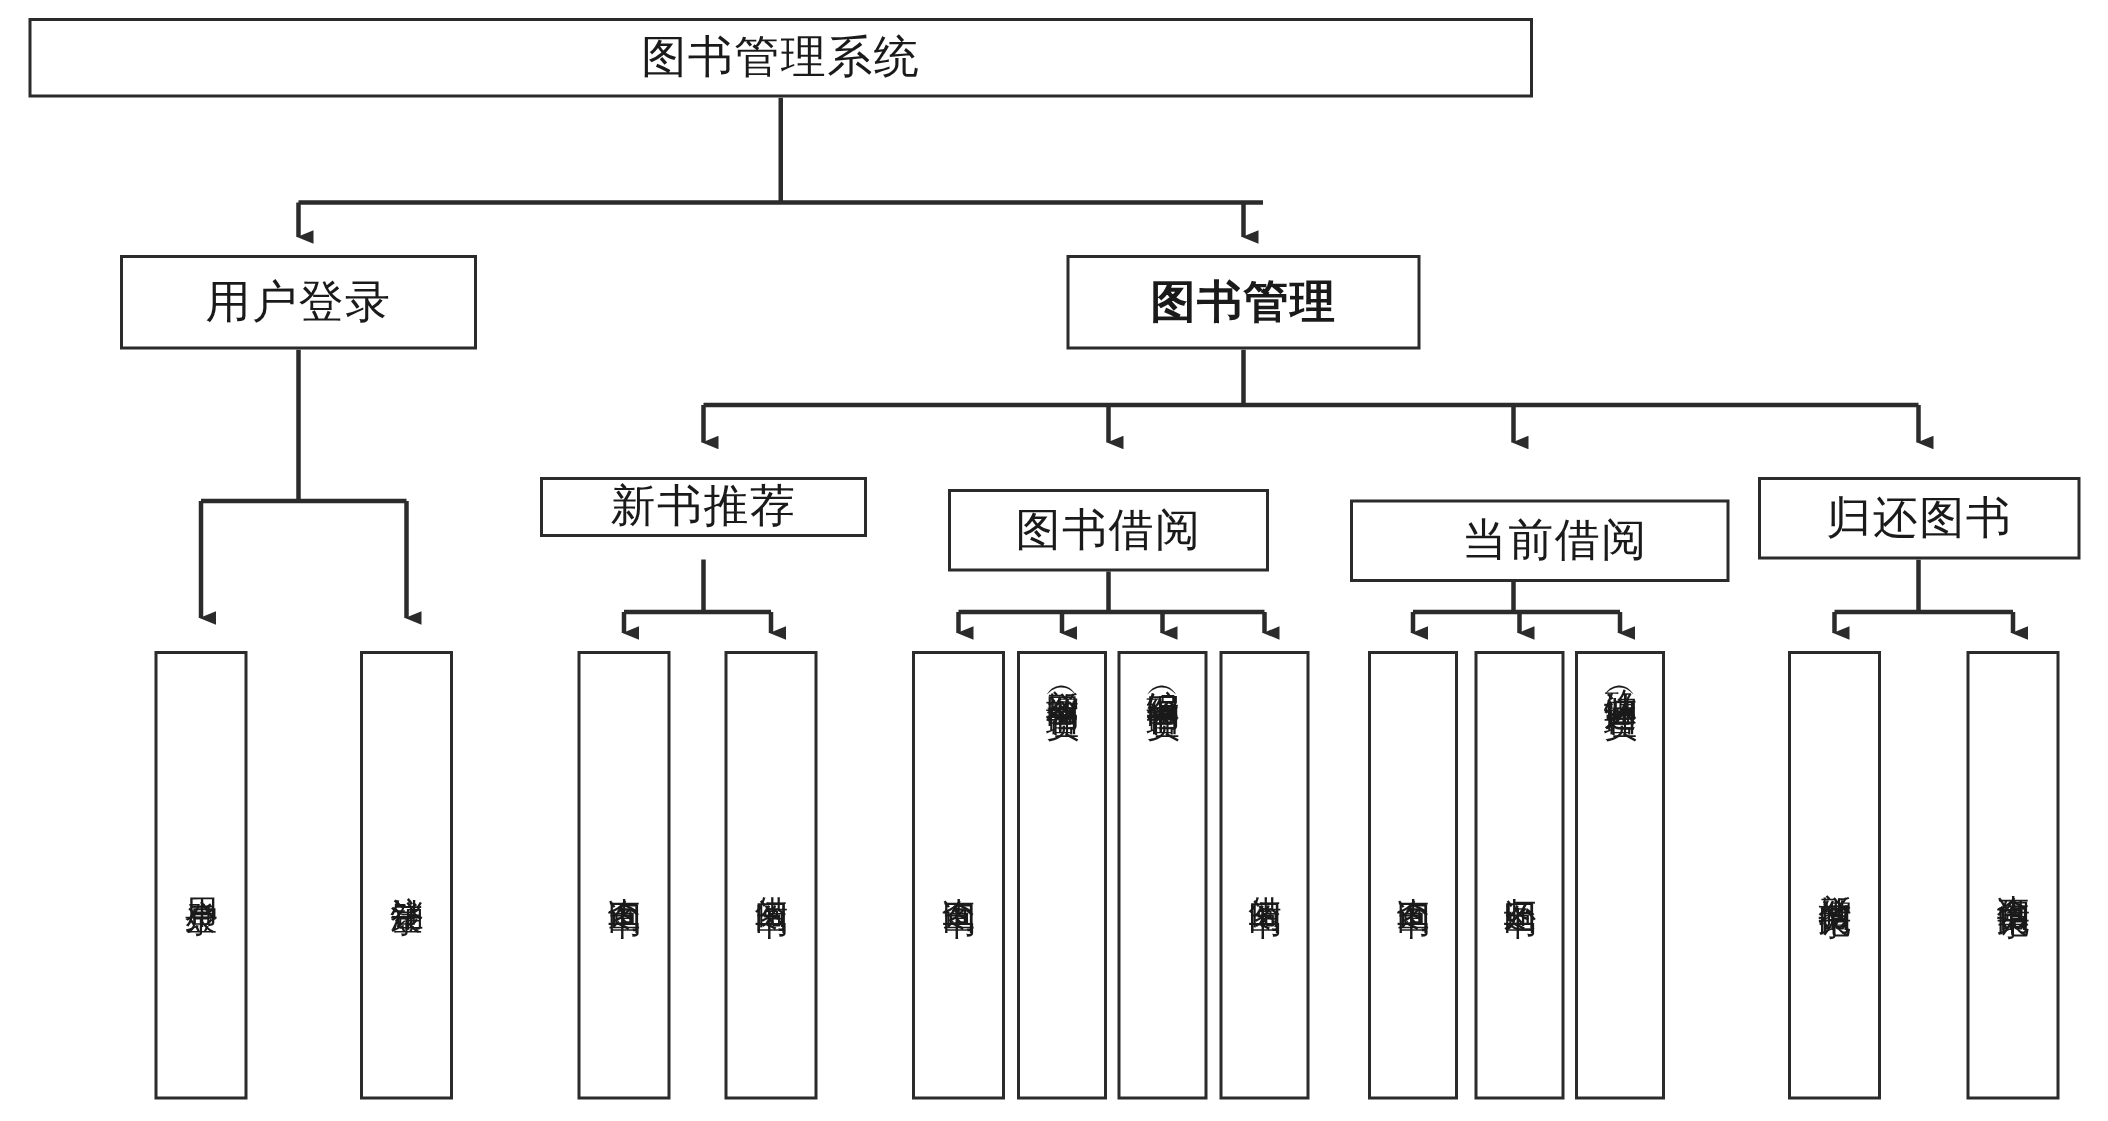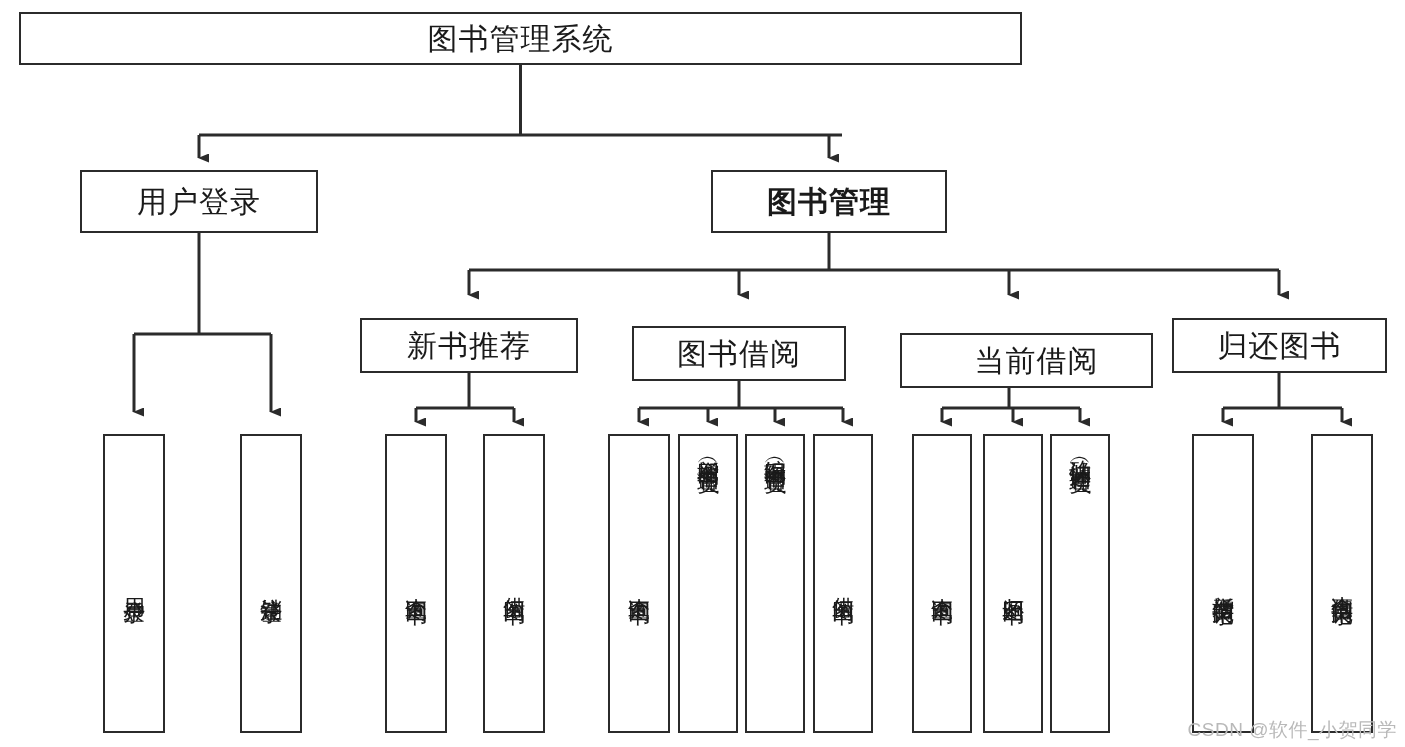--- a/index.html
+++ b/index.html
@@ -119,33 +119,32 @@
       <path d="M 1223 408 L 1342 408"></path>
       <path d="M 1223 408 L 1223 422" marker-end="url(#arrowhead)"></path>
       <path d="M 1342 408 L 1342 422" marker-end="url(#arrowhead)"></path>
     </g>
   </svg>
 
   <div id="node-layer">
       <div class="node horiz" style="left: 19px; top: 12px; width: 1003px; height: 53px;">图书管理系统</div>
       <div class="node horiz" style="left: 80px; top: 170px; width: 238px; height: 63px;">用户登录</div>
       <div class="node horiz" style="left: 711px; top: 170px; width: 236px; height: 63px; font-weight: bold;">图书管理</div>
-      <div class="node horiz" style="left: 360px; top: 318px; width: 218px; height: 55px;">新书推荐</div>
+      <div class="node horiz" style="left: 360px; top: 318px; width: 218px; height: 40px;">新书推荐</div>
       <div class="node horiz" style="left: 632px; top: 326px; width: 214px; height: 55px;">图书借阅</div>
       <div class="node horiz" style="left: 900px; top: 333px; width: 253px; height: 55px; padding-left: 20px;">当前借阅</div>
       <div class="node horiz" style="left: 1172px; top: 318px; width: 215px; height: 55px;">归还图书</div>
       <div class="node vert" style="left: 103px; top: 434px; width: 62px; height: 299px;">用户登录</div>
       <div class="node vert" style="left: 240px; top: 434px; width: 62px; height: 299px;">注销登录</div>
       <div class="node vert" style="left: 385px; top: 434px; width: 62px; height: 299px;">查询图书</div>
       <div class="node vert" style="left: 483px; top: 434px; width: 62px; height: 299px;">借阅图书</div>
       <div class="node vert" style="left: 608px; top: 434px; width: 62px; height: 299px;">查询图书</div>
       <div class="node vert top-anchor" style="left: 678px; top: 434px; width: 60px; height: 299px;">新增图书（管理员）</div>
       <div class="node vert top-anchor" style="left: 745px; top: 434px; width: 60px; height: 299px;">编辑图书（管理员）</div>
       <div class="node vert" style="left: 813px; top: 434px; width: 60px; height: 299px;">借阅图书</div>
       <div class="node vert" style="left: 912px; top: 434px; width: 60px; height: 299px;">查询图书</div>
       <div class="node vert" style="left: 983px; top: 434px; width: 60px; height: 299px;">归还图书</div>
       <div class="node vert top-anchor" style="left: 1050px; top: 434px; width: 60px; height: 299px;">确认归还（管理员）</div>
       <div class="node vert" style="left: 1192px; top: 434px; width: 62px; height: 299px;">新增借阅记录</div>
       <div class="node vert" style="left: 1311px; top: 434px; width: 62px; height: 299px;">查询借阅记录</div>
     </div>
 
-  <div id="watermark">CSDN @软件_小贺同学</div>
 </div>
 
 </body></html>

